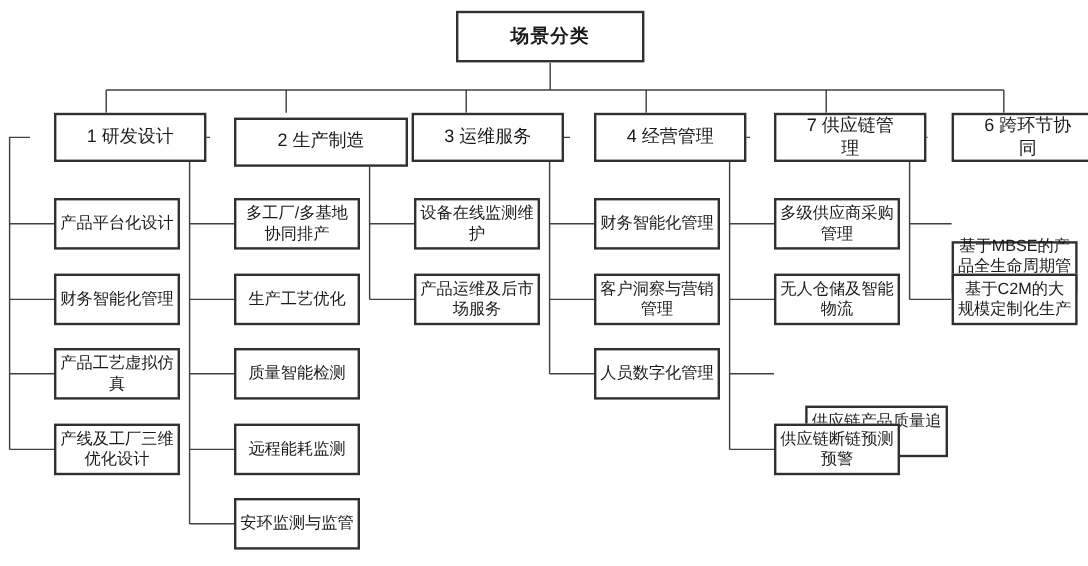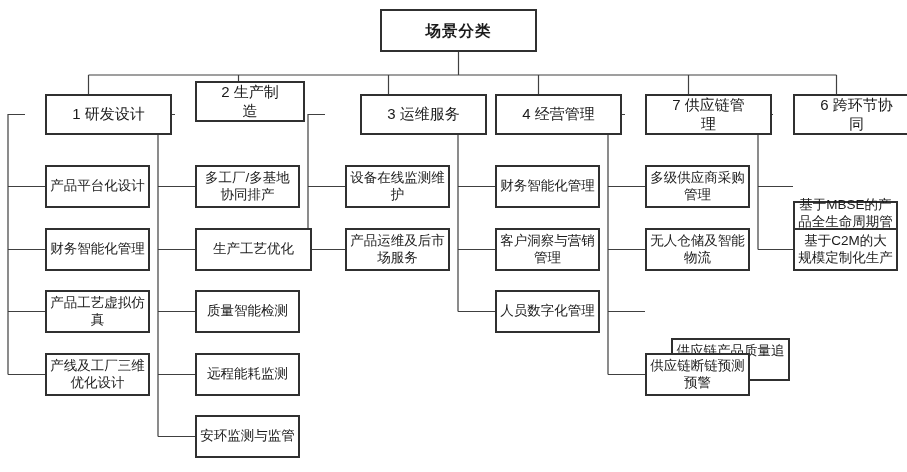--- a/index.html
+++ b/index.html
@@ -84,27 +84,27 @@
       <path d="M 758 186.5 H 793"></path>
       <path d="M 758 249.5 H 793"></path>
     </svg>
   <div class="node root" style="left:380px;top:9px;width:157px;height:43px;">场景分类</div>
   <div id="columns">
       <div class="node header" style="left: 25px; top: 94px; width: 127px; height: 41px;">1 研发设计</div>
       <div class="node child" style="left: 45px; top: 165px; width: 105px; height: 43px;">产品平台化设计</div>
       <div class="node child" style="left: 45px; top: 228px; width: 105px; height: 43px;">财务智能化管理</div>
       <div class="node child" style="left: 45px; top: 290px; width: 105px; height: 43px;">产品工艺虚拟仿真</div>
       <div class="node child" style="left: 45px; top: 353px; width: 105px; height: 43px;">产线及工厂三维优化设计</div>
-      <div class="node header" style="left: 175px; top: 81px; width: 110px; height: 41px;">2 生产制造</div>
+      <div class="node header" style="left: 175px; top: 98px; width: 145px; height: 41px;">2 生产制造</div>
       <div class="node child" style="left: 195px; top: 165px; width: 105px; height: 43px;">多工厂/多基地协同排产</div>
-      <div class="node child" style="left: 195px; top: 228px; width: 117px; height: 43px;">生产工艺优化</div>
+      <div class="node child" style="left: 195px; top: 228px; width: 105px; height: 43px;">生产工艺优化</div>
       <div class="node child" style="left: 195px; top: 290px; width: 105px; height: 43px;">质量智能检测</div>
       <div class="node child" style="left: 195px; top: 353px; width: 105px; height: 43px;">远程能耗监测</div>
       <div class="node child" style="left: 195px; top: 415px; width: 105px; height: 43px;">安环监测与监管</div>
-      <div class="node header" style="left: 340px; top: 94px; width: 127px; height: 41px;">3 运维服务</div>
+      <div class="node header" style="left: 323px; top: 94px; width: 127px; height: 41px;">3 运维服务</div>
       <div class="node child" style="left: 345px; top: 165px; width: 105px; height: 43px;">设备在线监测维护</div>
       <div class="node child" style="left: 345px; top: 228px; width: 105px; height: 43px;">产品运维及后市场服务</div>
       <div class="node header" style="left: 475px; top: 94px; width: 127px; height: 41px;">4 经营管理</div>
       <div class="node child" style="left: 495px; top: 165px; width: 105px; height: 43px;">财务智能化管理</div>
       <div class="node child" style="left: 495px; top: 228px; width: 105px; height: 43px;">客户洞察与营销管理</div>
       <div class="node child" style="left: 495px; top: 290px; width: 105px; height: 43px;">人员数字化管理</div>
       <div class="node header" style="left: 625px; top: 94px; width: 127px; height: 41px;">7 供应链管理</div>
       <div class="node child" style="left: 645px; top: 165px; width: 105px; height: 43px;">多级供应商采购管理</div>
       <div class="node child" style="left: 645px; top: 228px; width: 105px; height: 43px;">无人仓储及智能物流</div>
       <div class="node child" style="left: 671px; top: 290px; width: 119px; height: 43px; margin-top: 48px;">供应链产品质量追溯</div>

